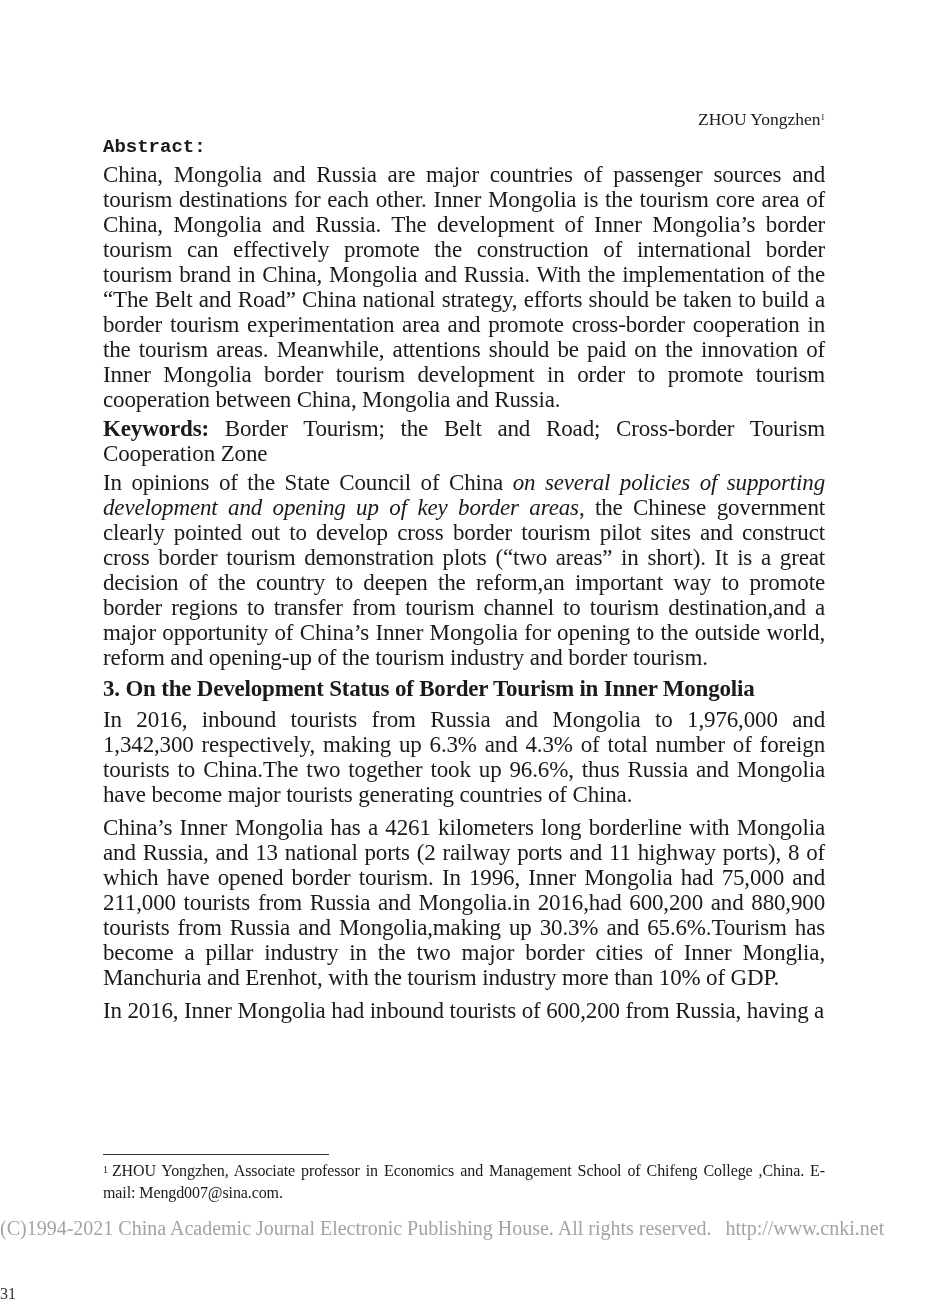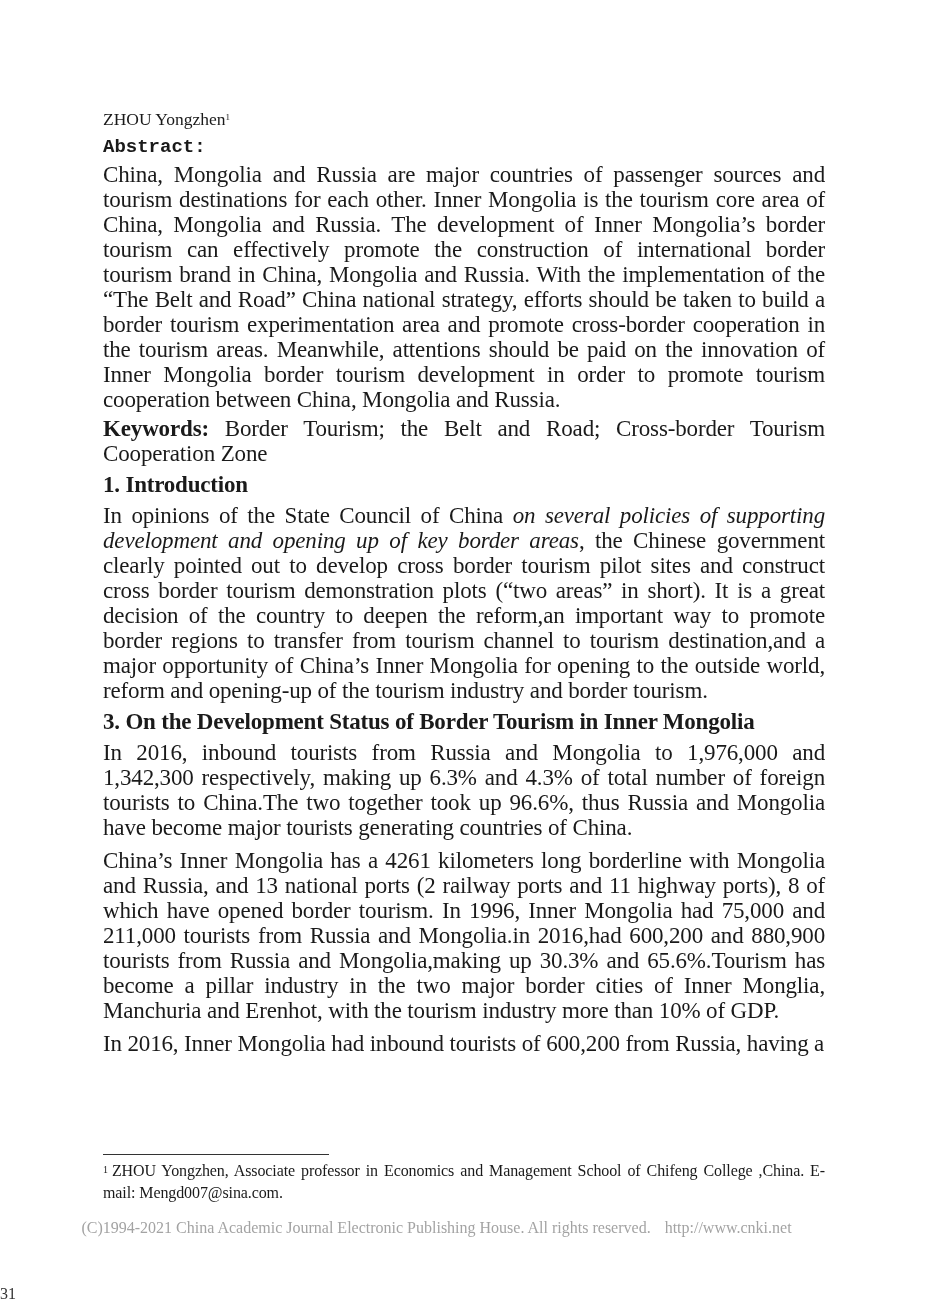--- a/index.html
+++ b/index.html
@@ -24,21 +24,21 @@
     .title {
       font-size: 23px;
       font-weight: bold;
       text-align: center;
       line-height: 30px;
       margin: 0;
       letter-spacing: -0.1px;
     }
     .author {
       font-size: 17.5px;
-      text-align: left;
+      text-align: right;
       line-height: 24px;
       margin: 0;
     }
     .author sup {
       font-size: 9px;
       vertical-align: top;
       position: relative;
       top: -2px;
     }
     .label {
@@ -89,21 +89,21 @@
       position: relative;
       top: -1px;
       margin-right: 4px;
     }
     .copyright {
       position: absolute;
       left: 0;
       top: 1218px;
       width: 873px;
       text-align: center;
-      font-size: 16px;
+      font-size: 20px;
       color: #a3a3a3;
       line-height: 20px;
       white-space: nowrap;
     }
     .copyright .url { margin-left: 14px; }
     .page-num {
       position: absolute;
       left: 0;
       top: 1286px;
       width: 925px;
@@ -121,21 +121,20 @@
   </div>
 
   <div class="label">Abstract:</div>
   <p class="body tight">China, Mongolia and Russia are major countries of passenger sources and tourism destinations for each other. Inner Mongolia is the tourism core area of China, Mongolia and Russia. The development of Inner Mongolia’s border tourism can effectively promote the construction of international border tourism brand in China, Mongolia and Russia. With the implementation of the “The Belt and Road” China national strategy, efforts should be taken to build a border tourism experimentation area and promote cross-border cooperation in the tourism areas. Meanwhile, attentions should be paid on the innovation of Inner Mongolia border tourism development in order to promote tourism cooperation between China, Mongolia and Russia.</p>
 
   <p class="body tight">
     <span class="kw-label">Keywords:</span>
     <span>Border Tourism; the Belt and Road; Cross-border Tourism Cooperation Zone</span>
   </p>
 
-  <h2 class="section">1. Introduction</h2>
   <p class="body tight"><span>In opinions of the State Council of China </span><em>on several policies of supporting development and opening up of key border areas</em><span>, the Chinese government clearly pointed out to develop cross border tourism pilot sites and construct cross border tourism demonstration plots (“two areas” in short). It is a great decision of the country to deepen the reform,an important way to promote border regions to transfer from tourism channel to tourism destination,and a major opportunity of China’s Inner Mongolia for opening to the outside world, reform and opening-up of the tourism industry and border tourism.</span></p>
 
   <h2 class="section">3. On the Development Status of Border Tourism in Inner Mongolia</h2>
   <p class="body">In 2016, inbound tourists from Russia and Mongolia to 1,976,000 and 1,342,300 respectively, making up 6.3% and 4.3% of total number of foreign tourists to China.The two together took up 96.6%, thus Russia and Mongolia have become major tourists generating countries of China.</p>
   <p class="body">China’s Inner Mongolia has a 4261 kilometers long borderline with Mongolia and Russia, and 13 national ports (2 railway ports and 11 highway ports), 8 of which have opened border tourism. In 1996, Inner Mongolia had 75,000 and 211,000 tourists from Russia and Mongolia.in 2016,had 600,200 and 880,900 tourists from Russia and Mongolia,making up 30.3% and 65.6%.Tourism has become a pillar industry in the two major border cities of Inner Monglia, Manchuria and Erenhot, with the tourism industry more than 10% of GDP.</p>
   <p class="body">In 2016, Inner Mongolia had inbound tourists of 600,200 from Russia, having a</p>
 </div>
 
 <div class="fn-rule"></div>
 <div class="footnote"><sup>1</sup><span>ZHOU Yongzhen, Associate professor in Economics and Management School of Chifeng College ,China. E-mail: Mengd007@sina.com.</span></div>

